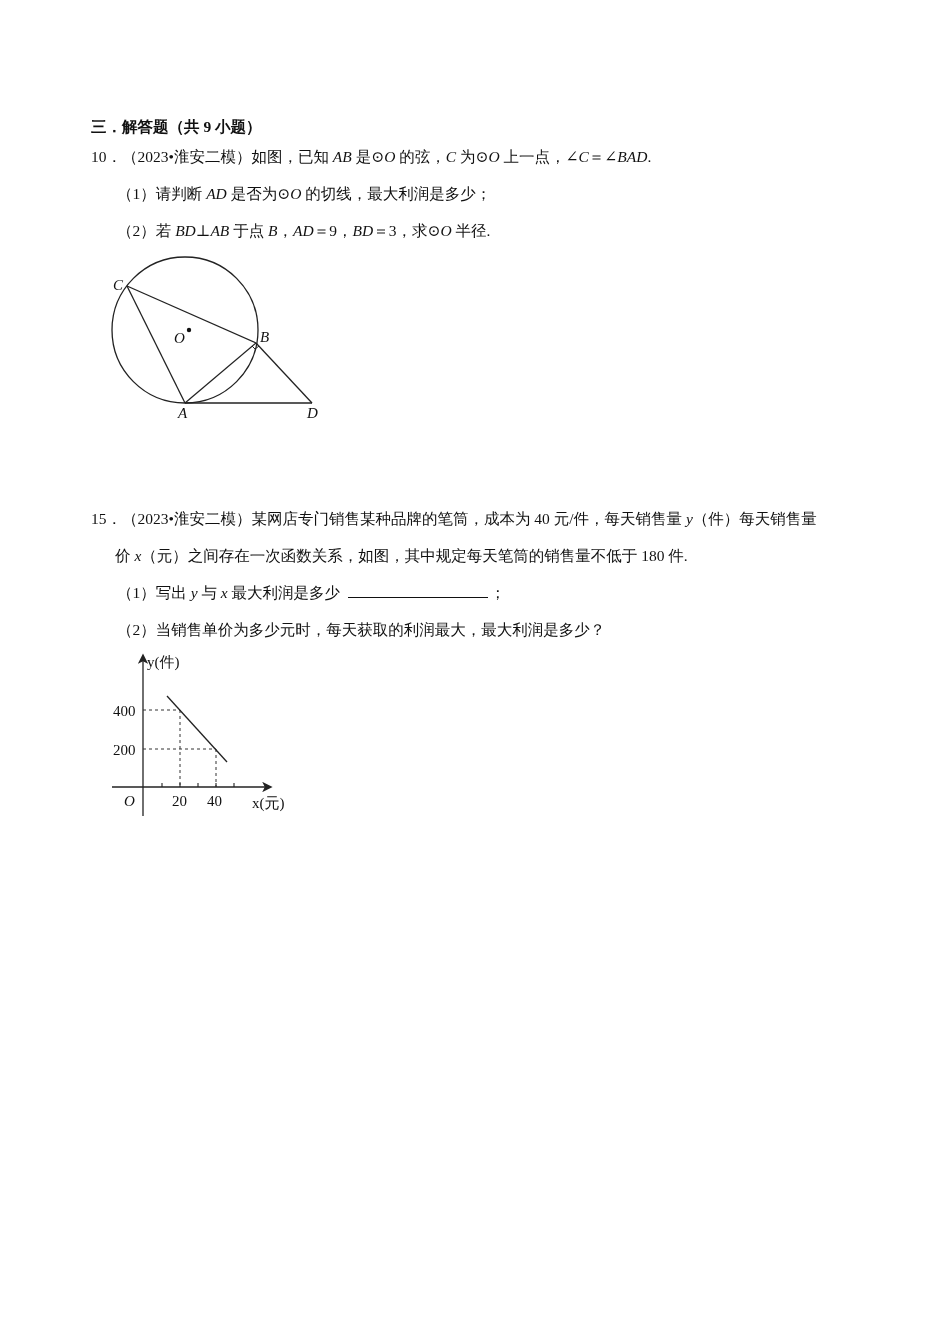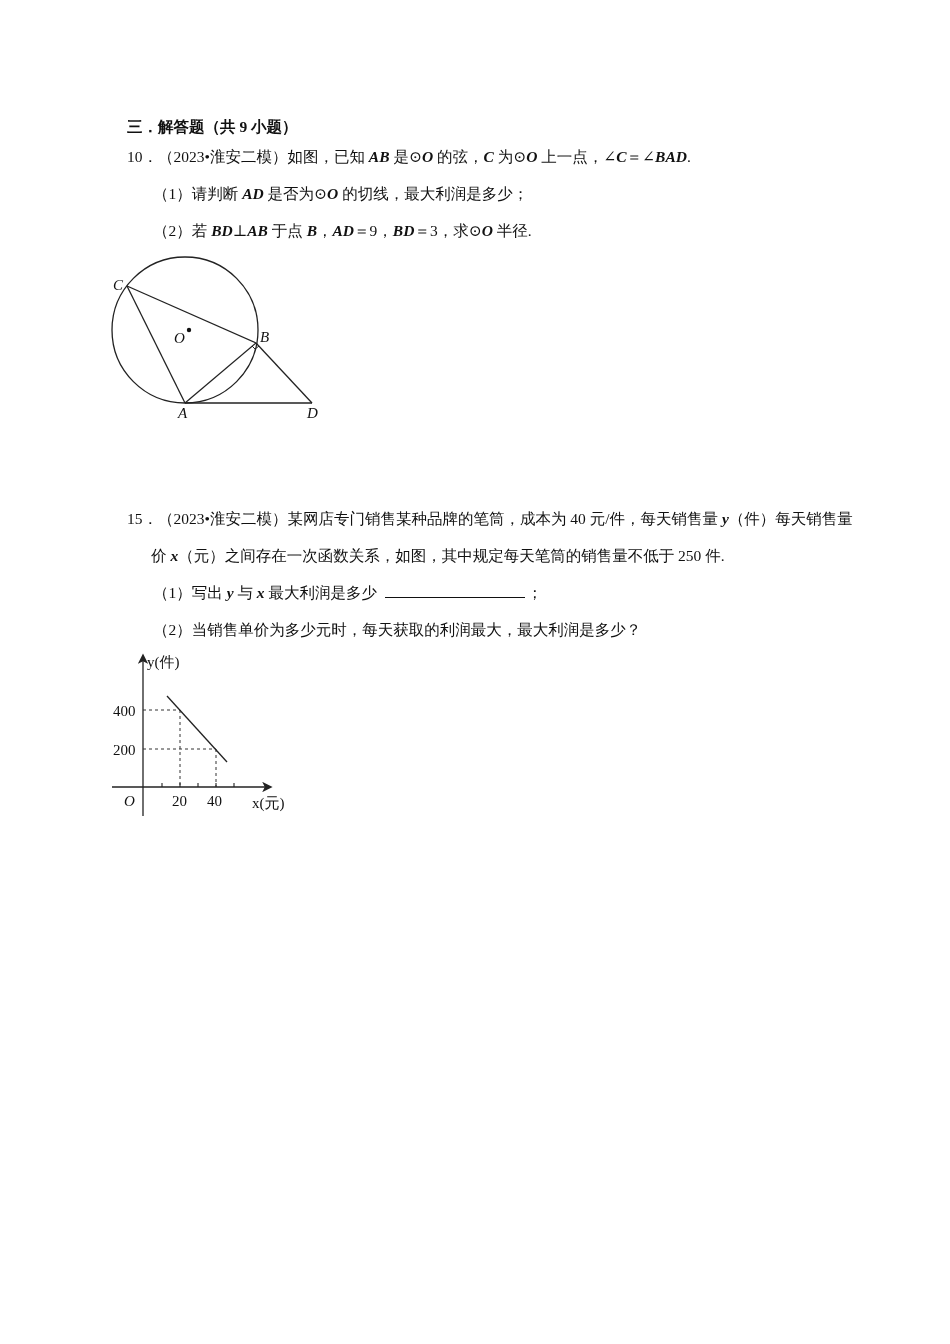--- a/index.html
+++ b/index.html
@@ -8,31 +8,31 @@
       background: #ffffff;
     }
     body {
       width: 950px;
       height: 1344px;
       position: relative;
       overflow: hidden;
       font-family: "Liberation Serif", "DejaVu Serif", serif;
       color: #111111;
     }
-    .abs { position: absolute; white-space: nowrap; margin-left: 36px; }
+    .abs { position: absolute; white-space: nowrap; }
     .line {
       font-size: 15.5px;
       line-height: 20px;
     }
     .heading {
       font-weight: bold;
       font-size: 15.5px;
       line-height: 20px;
     }
-    .it { font-style: italic; font-weight: bold; }
+    .it { font-style: italic; }
     .blank {
       display: inline-block;
       width: 140px;
       border-bottom: 1px solid #111;
       height: 14px;
       vertical-align: baseline;
       margin: 0 2px 0 8px;
     }
     svg { position: absolute; overflow: visible; }
     svg text {
@@ -78,21 +78,21 @@
   <text x="260" y="342" font-size="15" font-style="italic">B</text>
   <text x="178" y="418" font-size="15" font-style="italic">A</text>
   <text x="307" y="418" font-size="15" font-style="italic">D</text>
 </svg>
 
 <div class="abs line" style="left:91px; top:509px;">
   <span>15．</span><span>（2023•淮安二模）</span><span>某网店专门销售某种品牌的笔筒，成本为 40 元/件，每天销售量 </span><span class="it">y</span><span>（件）每天销售量</span>
 </div>
 
 <div class="abs line" style="left:115px; top:546px;">
-  <span>价 </span><span class="it">x</span><span>（元）之间存在一次函数关系，如图，其中规定每天笔筒的销售量不低于 250 件.</span>
+  <span>价 </span><span class="it">x</span><span>（元）之间存在一次函数关系，如图，其中规定每天笔筒的销售量不低于 180 件.</span>
 </div>
 
 <div class="abs line" style="left:117px; top:583px;">
   <span>（1）</span><span>写出 </span><span class="it">y</span><span> 与 </span><span class="it">x</span><span> 最大利润是多少</span><span class="blank"></span><span>；</span>
 </div>
 
 <div class="abs line" style="left:117px; top:620px;text-align:center;">
   <span>（2）</span><span>当销售单价为多少元时，每天获取的利润最大，最大利润是多少？</span>
 </div>
 

